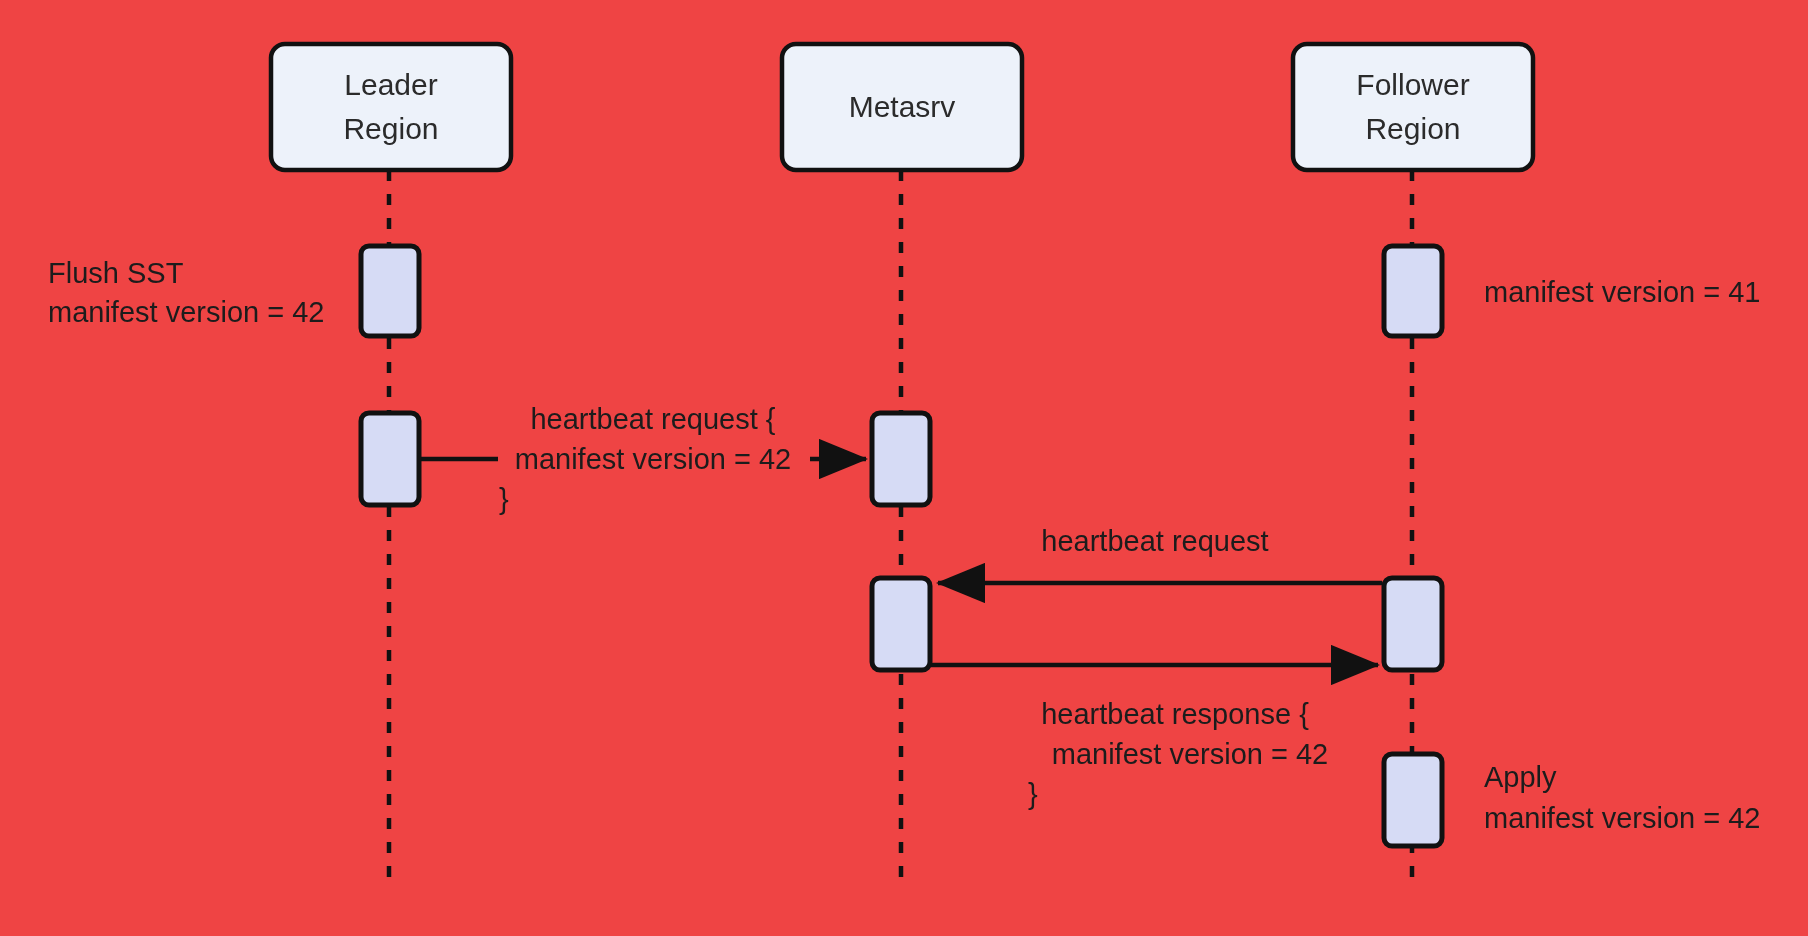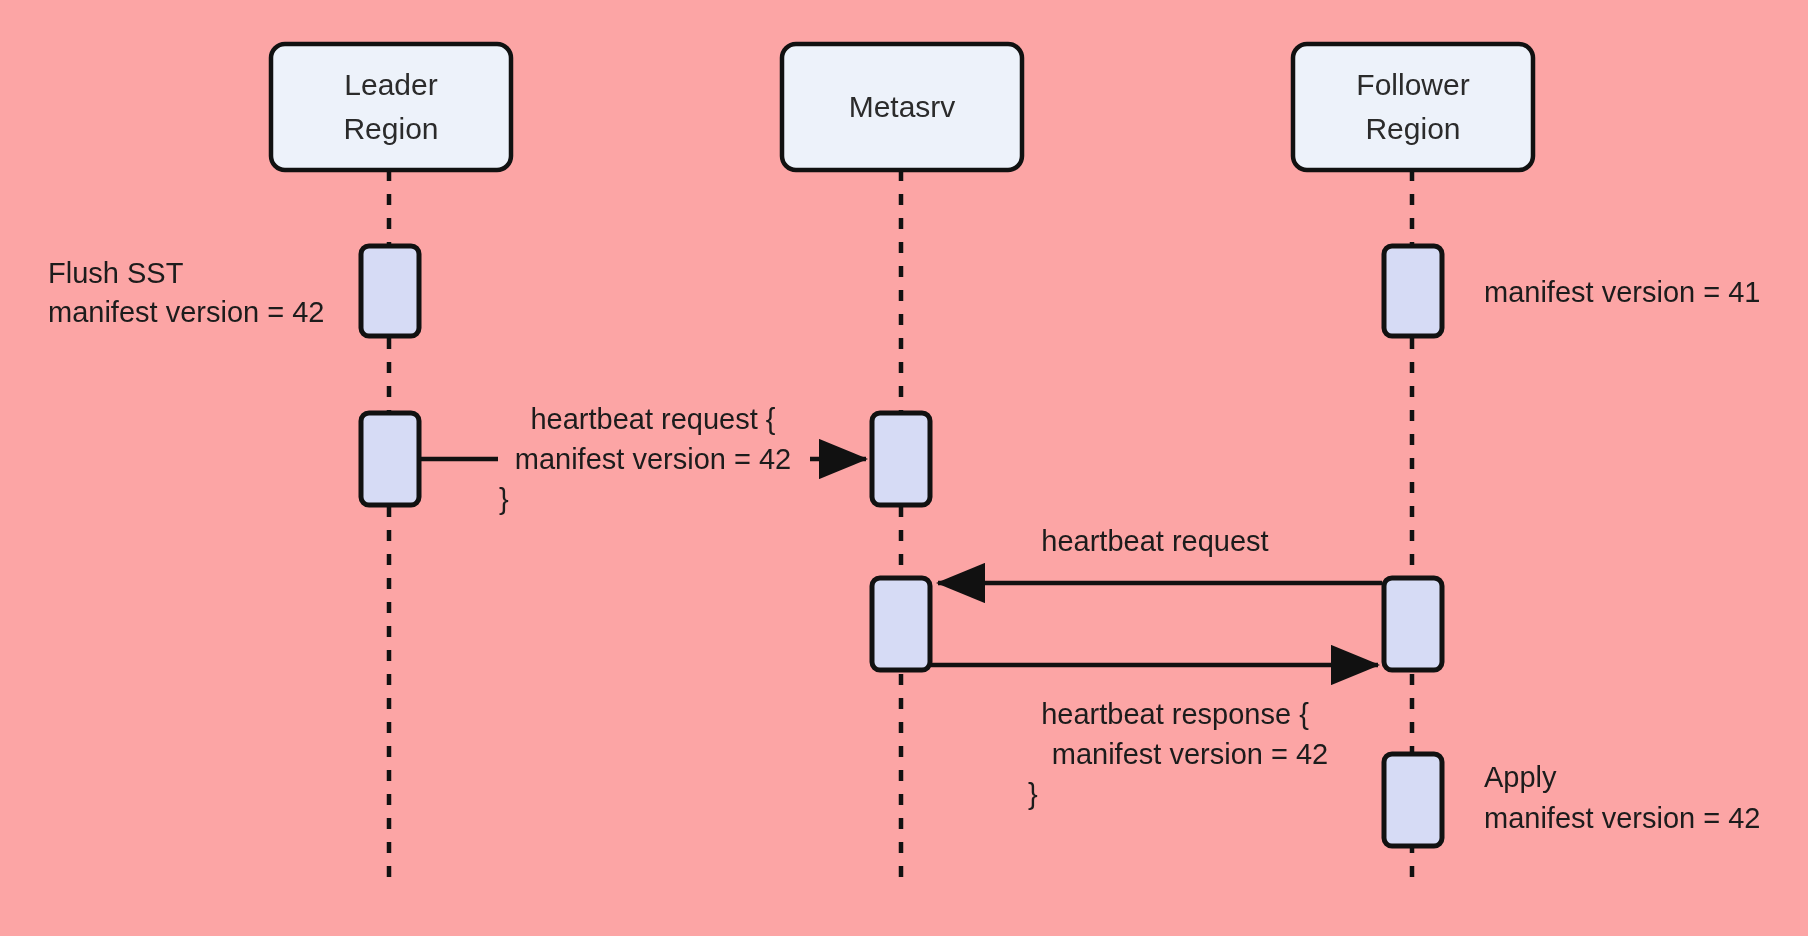--- a/index.html
+++ b/index.html
@@ -9,21 +9,21 @@
   }
   body {
     font-family: "Liberation Sans", "DejaVu Sans", sans-serif;
     color: #1c1c1c;
   }
   #diagram-root {
     position: relative;
     width: 1808px;
     height: 936px;
     overflow: hidden;
-    background: #fca5a5;
+    background: #ef4444;
   }
   #seq-svg {
     position: absolute;
     top: 0;
     left: 0;
     width: 1808px;
     height: 936px;
     display: block;
   }
   .participant-box-rect {

